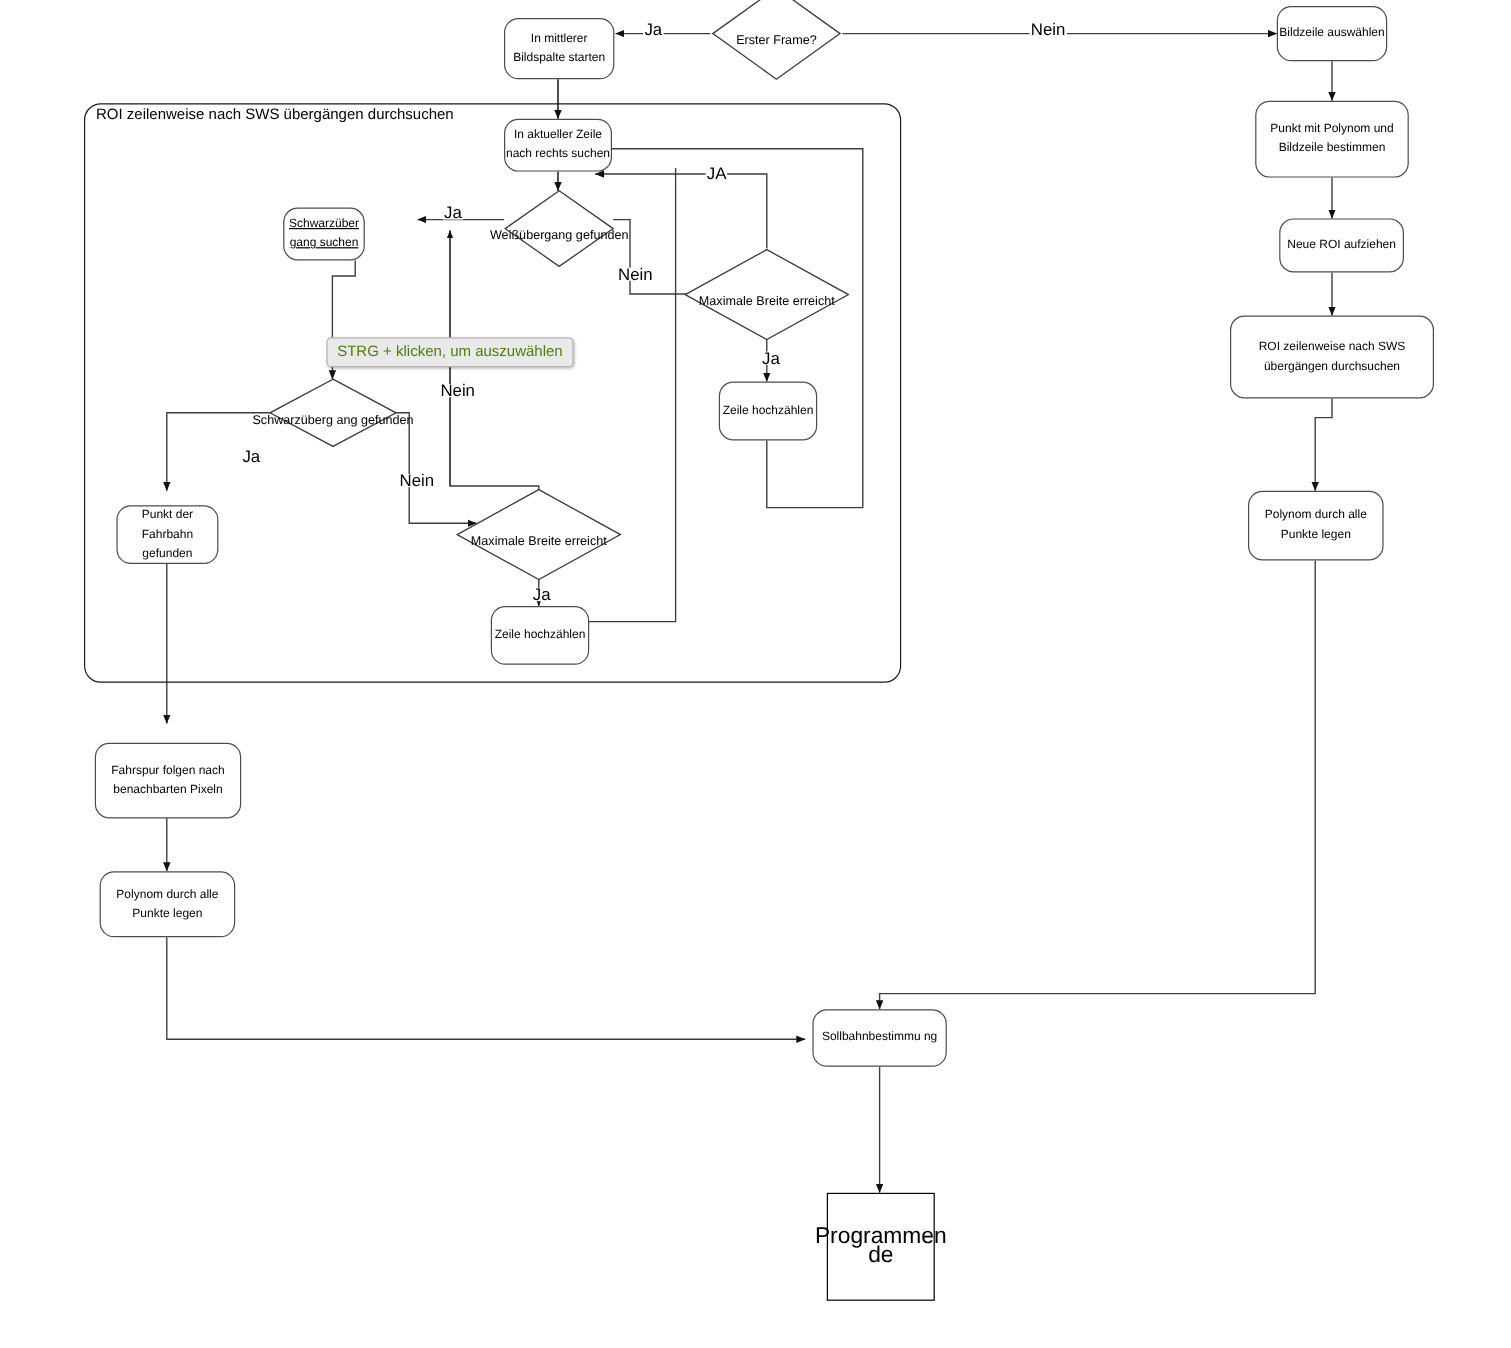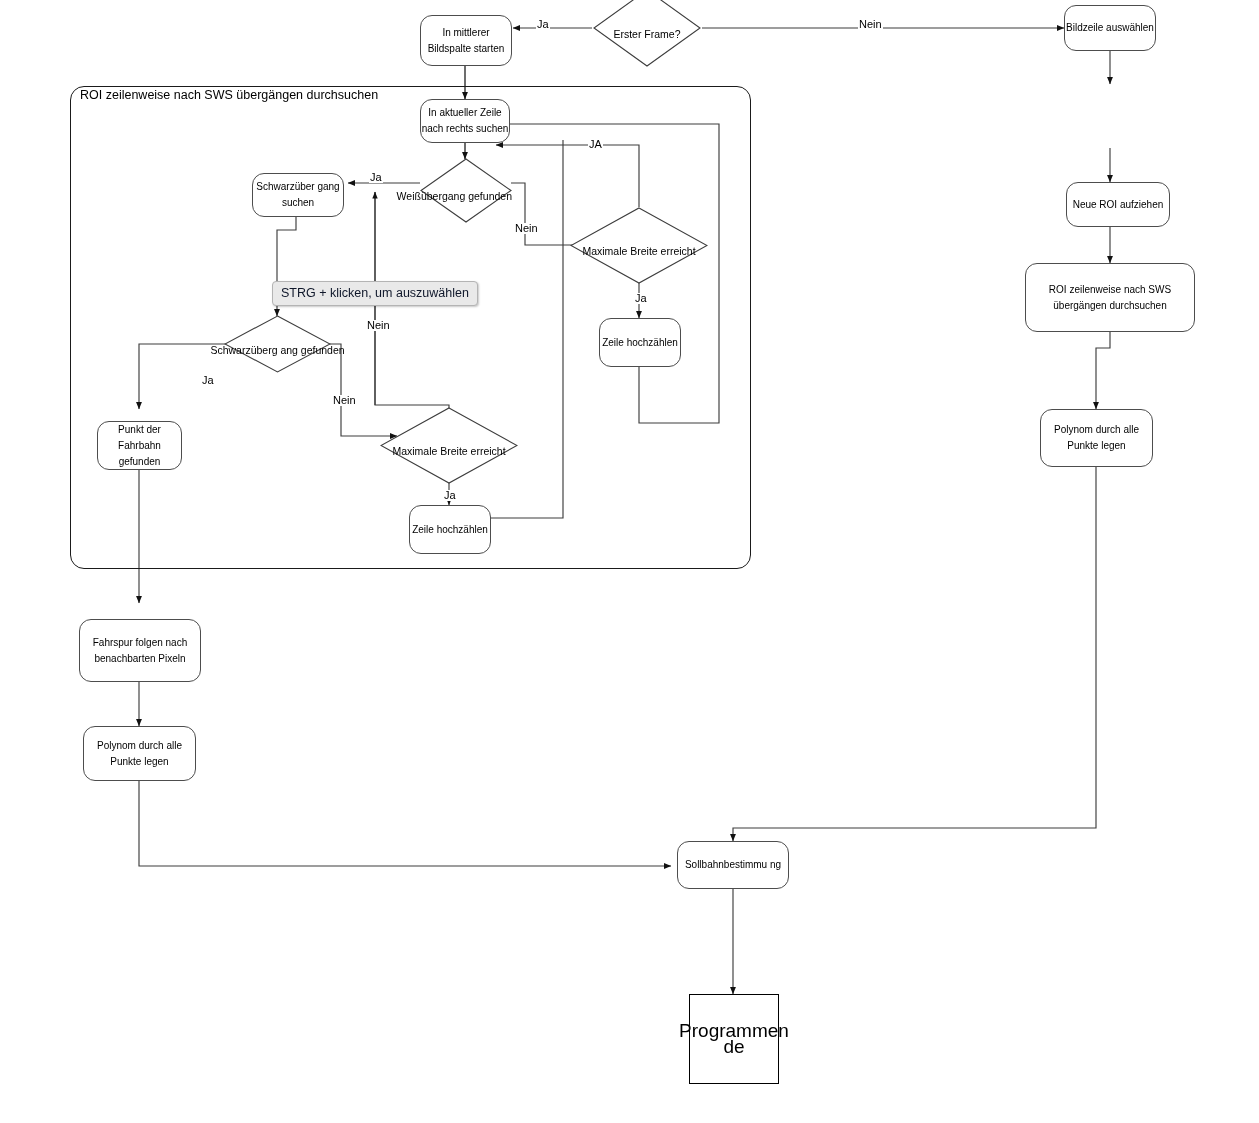--- a/index.html
+++ b/index.html
@@ -76,35 +76,35 @@
   }
   .group-label {
     position: absolute;
     font-size: 12.5px;
     color: #000000;
     white-space: nowrap;
     z-index: 2;
   }
   .edge-label {
     position: absolute;
-    font-size: 11px;
+    font-size: 14px;
     color: #000000;
     background: #ffffff;
     padding: 0 1px;
     line-height: 11px;
     white-space: nowrap;
     z-index: 5;
   }
   .tooltip {
     position: absolute;
     box-sizing: border-box;
     background: #e9e9e9;
     border: 1px solid #b4b4b4;
     border-radius: 4px;
-    color: #0f172a;
+    color: #4d7c0f;
     font-size: 12.5px;
     line-height: 18px;
     padding: 2px 8px 3px 8px;
     white-space: nowrap;
     box-shadow: 1px 1px 2px rgba(0,0,0,0.22);
     z-index: 20;
   }
 </style>
 </head>
 <body>
@@ -184,45 +184,48 @@
   </div>
 
   <div class="node proc" style="left:420px; top:15px; width:92px; height:51px;">
     <span>In mittlerer Bildspalte starten</span>
   </div>
 
   <div class="node proc" style="left:1064px; top:5px; width:92px; height:46px;">
     <span>Bildzeile auswählen</span>
   </div>
 
+  <div class="node proc" style="left:1046px; top:84px; width:128px; height:64px;">
+    <span>Punkt mit Polynom und Bildzeile bestimmen</span>
+  </div>
 
   <div class="node proc" style="left:1066px; top:182px; width:104px; height:45px;">
     <span>Neue ROI aufziehen</span>
   </div>
 
   <div class="node proc" style="left:1025px; top:263px; width:170px; height:69px;">
     <span>ROI zeilenweise nach SWS übergängen durchsuchen</span>
   </div>
 
   <div class="node proc" style="left:1040px; top:409px; width:113px; height:58px;">
     <span>Polynom durch alle Punkte legen</span>
   </div>
 
   <div class="node proc" style="left:420px; top:99px; width:90px; height:44px;">
     <span>In aktueller Zeile nach rechts suchen</span>
   </div>
 
-  <div class="node dia" style="left:420px; top:158px; width:92px; height:65px;justify-content:flex-end;">
+  <div class="node dia" style="left:420px; top:158px; width:92px; height:65px;">
     <svg class="dshape" viewBox="0 0 92 65" preserveAspectRatio="none">
       <polygon points="46,1 91,32.5 46,64 1,32.5" fill="#ffffff" stroke="#3d3d3d" stroke-width="1.1"></polygon>
     </svg>
     <span class="dlabel" style="display:block;">Weißübergang gefunden</span>
   </div>
 
-  <div class="node proc" style="left:252px; top:173px; width:92px; height:44px;">
+  <div class="node proc" style="left:236px; top:173px; width:68px; height:44px;text-decoration:underline;">
     <span>Schwarzüber gang suchen</span>
   </div>
 
   <div class="node dia" style="left:224px; top:315px; width:107px; height:58px;">
     <svg class="dshape" viewBox="0 0 107 58" preserveAspectRatio="none">
       <polygon points="53.5,1 106,29 53.5,57 1,29" fill="#ffffff" stroke="#3d3d3d" stroke-width="1.1"></polygon>
     </svg>
     <span class="dlabel">Schwarzüberg ang gefunden</span>
   </div>
 

